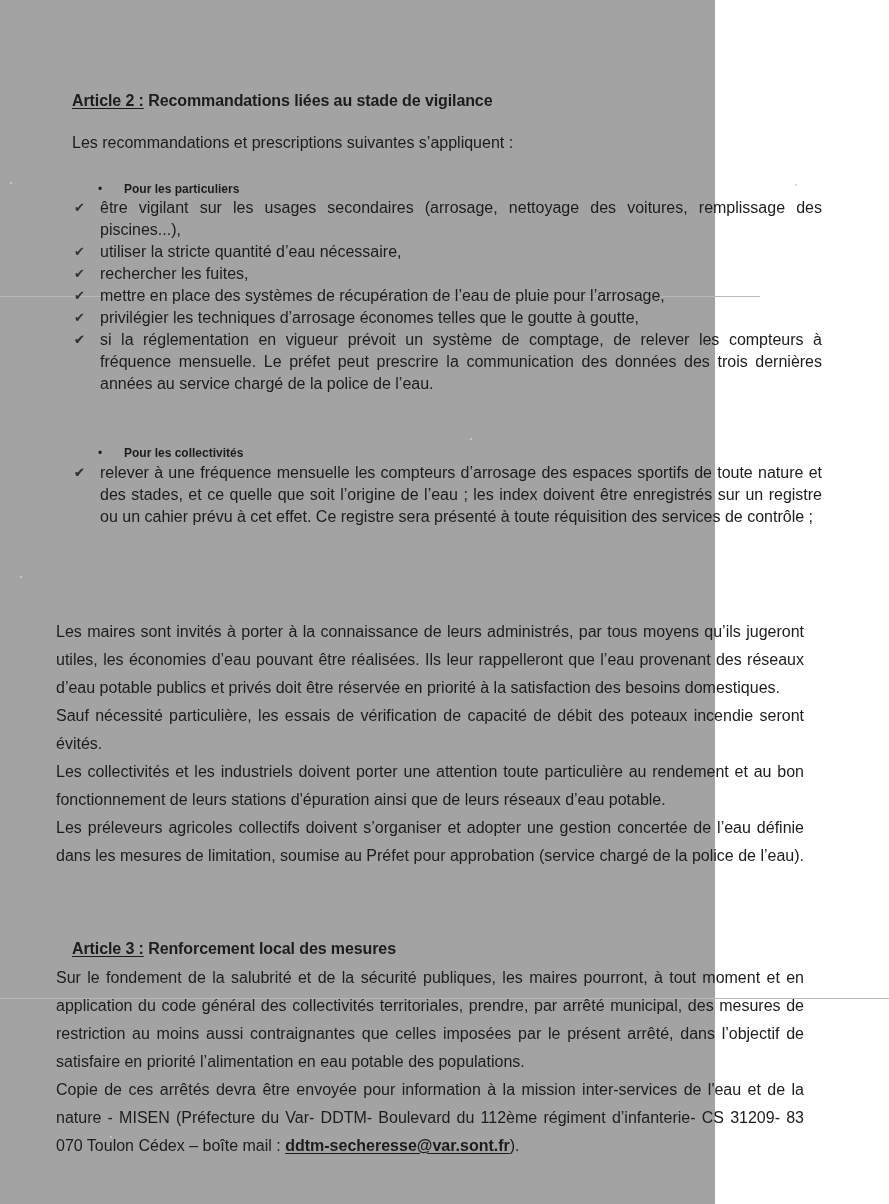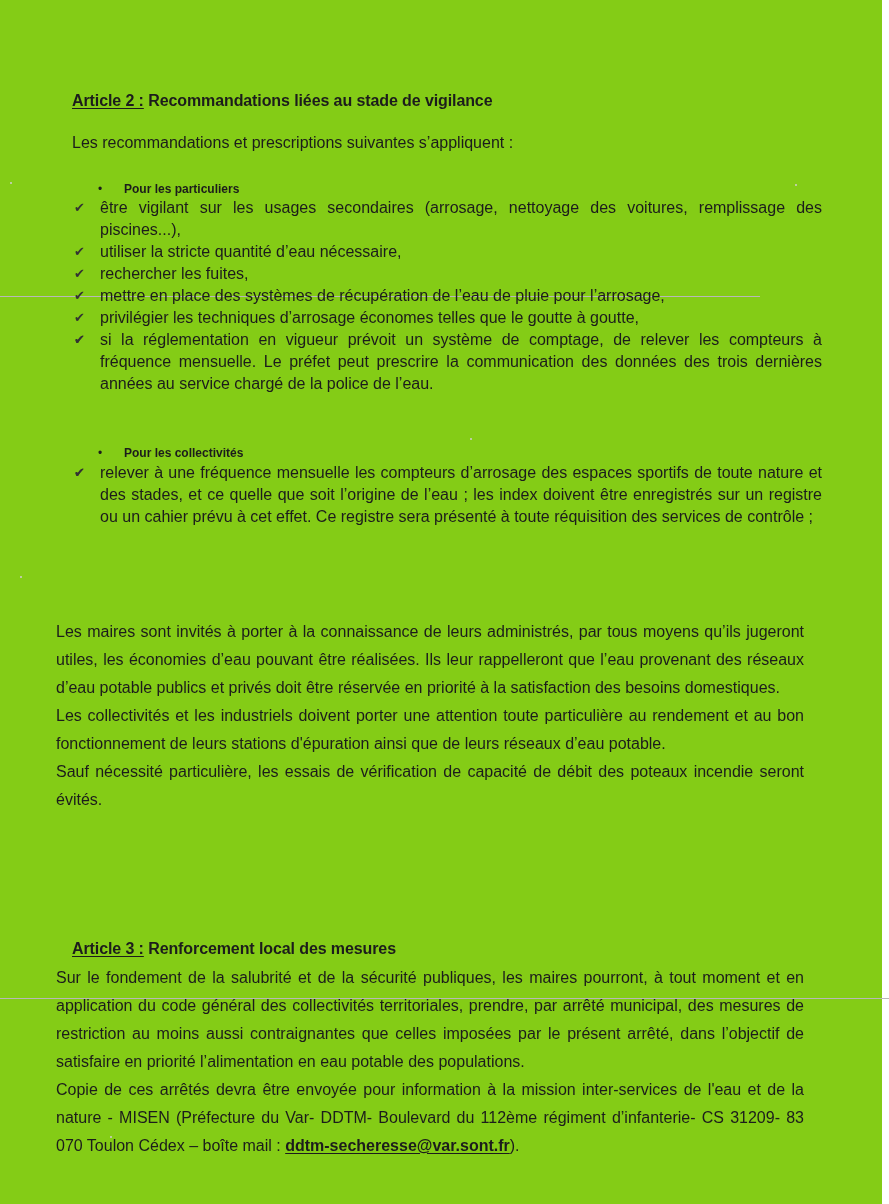--- a/index.html
+++ b/index.html
@@ -11,22 +11,22 @@
       width: 889px;
       height: 1204px;
       position: relative;
       overflow: hidden;
       font-family: "Liberation Sans", "DejaVu Sans", sans-serif;
       color: #1c1c1c;
     }
     .page {
       position: absolute;
       left: 0; top: 0;
-      width: 882px; height: 1204px;
-      background: #84cc16;
+      width: 715px; height: 1204px;
+      background: #a3a3a3;
     }
     .scanline {
       position: absolute;
       left: 0;
       height: 1px;
       background: #b8b8b8;
     }
     .speck {
       position: absolute;
       width: 2px; height: 2px;
@@ -138,22 +138,23 @@
     <span class="dot">•</span><span>Pour les collectivités</span>
   </div>
 
   <ul class="checklist" style="top:462px;">
     <li><span class="check">✔</span></li>
     <li><span class="check">✔</span><span>relever à une fréquence mensuelle les compteurs d’arrosage des espaces sportifs de toute nature et des stades, et ce quelle que soit l’origine de l’eau ; les index doivent être enregistrés sur un registre ou un cahier prévu à cet effet. Ce registre sera présenté à toute réquisition des services de contrôle ;</span></li>
   </ul>
 
   <div class="para" style="top:618px;">
     <p>Les maires sont invités à porter à la connaissance de leurs administrés, par tous moyens qu’ils jugeront utiles, les économies d’eau pouvant être réalisées. Ils leur rappelleront que l’eau provenant des réseaux d’eau potable publics et privés doit être réservée en priorité à la satisfaction des besoins domestiques.</p>
+    <p>Sauf nécessité particulière, les essais de vérification de capacité de débit des poteaux incendie seront évités.</p>
     <p>Les collectivités et les industriels doivent porter une attention toute particulière au rendement et au bon fonctionnement de leurs stations d'épuration ainsi que de leurs réseaux d’eau potable.</p>
-    <p>Sauf nécessité particulière, les essais de vérification de capacité de débit des poteaux incendie seront évités.</p>
+    <p>Les préleveurs agricoles collectifs doivent s’organiser et adopter une gestion concertée de l’eau définie dans les mesures de limitation, soumise au Préfet pour approbation (service chargé de la police de l’eau).</p>
   </div>
 
   <div class="block heading" style="top:922px;margin-top:16px;">
     <span class="art">Article 3 :</span>
     <span>Renforcement local des mesures</span>
   </div>
 
   <div class="para" style="top:964px;">
     <p>Sur le fondement de la salubrité et de la sécurité publiques, les maires pourront, à tout moment et en application du code général des collectivités territoriales, prendre, par arrêté municipal, des mesures de restriction au moins aussi contraignantes que celles imposées par le présent arrêté, dans l’objectif de satisfaire en priorité l’alimentation en eau potable des populations.</p>
     <p><span>Copie de ces arrêtés devra être envoyée pour information à la mission inter-services de l'eau et de la nature - MISEN (Préfecture du Var- DDTM- Boulevard du 112ème régiment d’infanterie- CS 31209- 83 070 Toulon Cédex – boîte mail : </span><span class="email">ddtm-secheresse@var.sont.fr</span><span>).</span></p>

